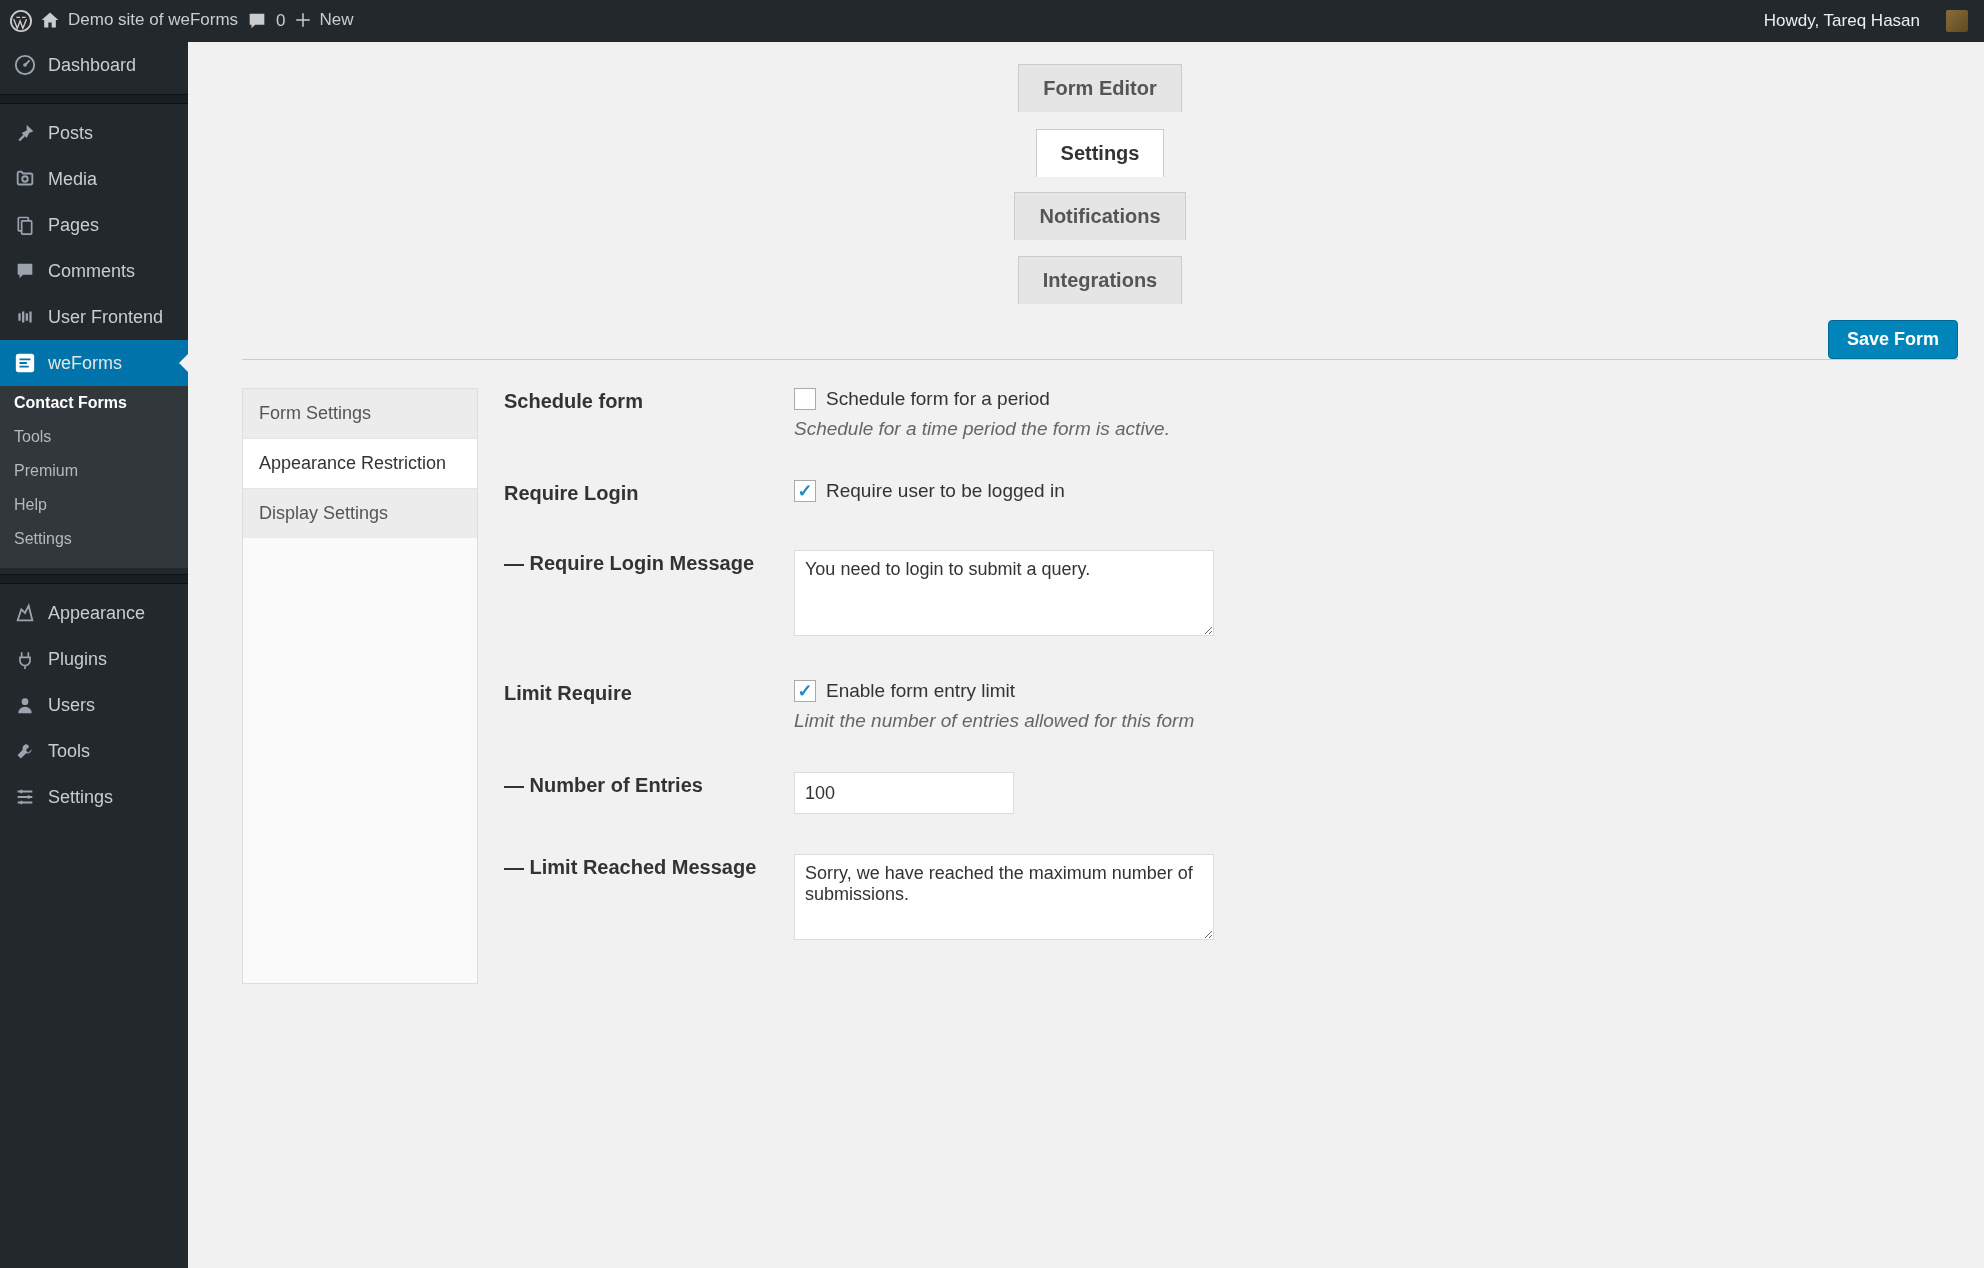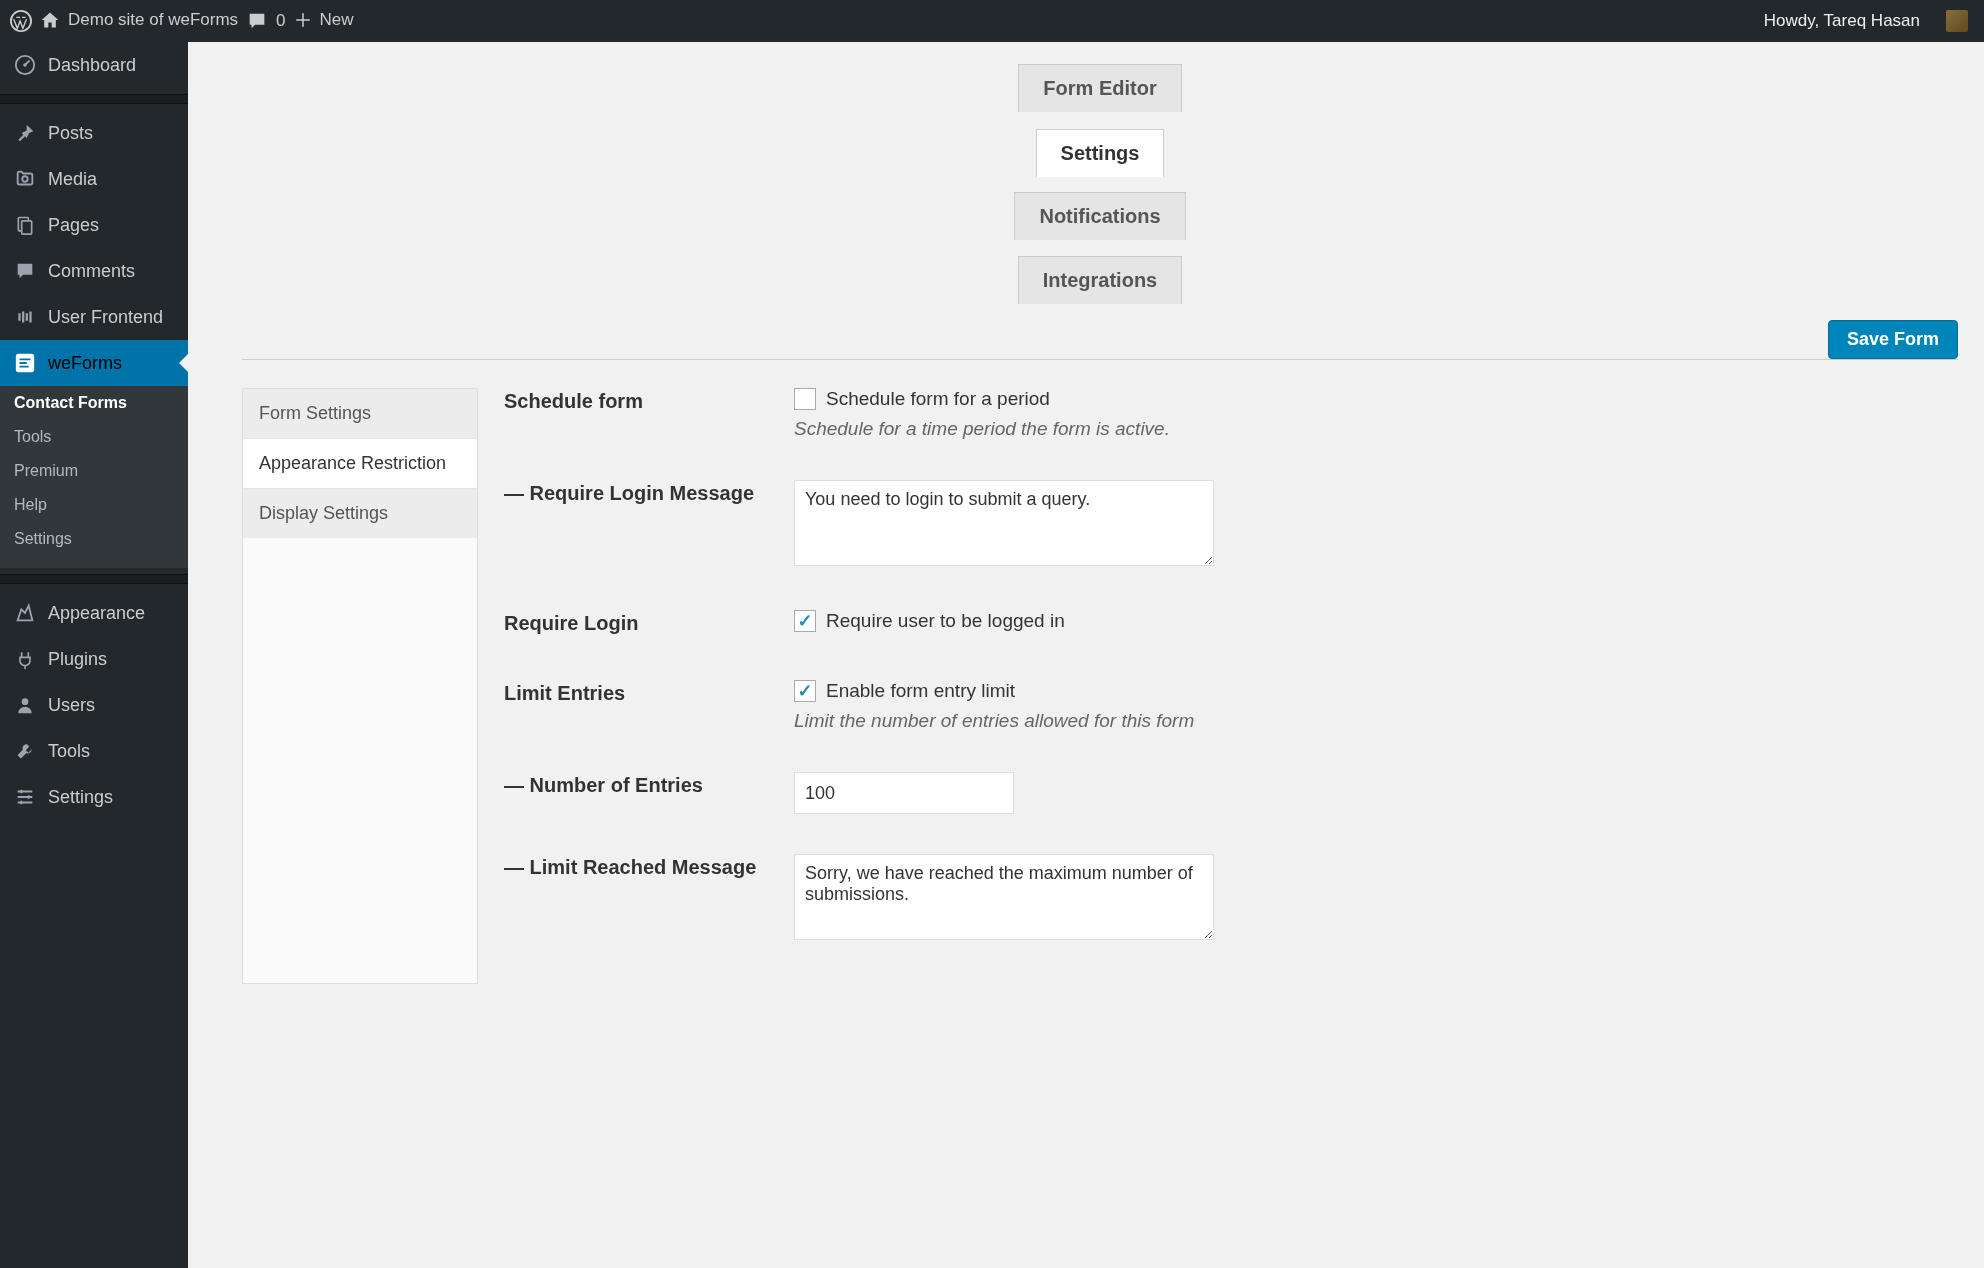--- a/index.html
+++ b/index.html
@@ -8,21 +8,21 @@
 
 .adminbar { background: #23282d; height: 42px; display: flex; align-items: center; color: #eee; font-size: 17px; padding: 0 10px; justify-content: space-between; }
 .adminbar-left { display: flex; align-items: flex-start; gap: 8px; }
 .adminbar-item { display: flex; align-items: center; gap: 8px; color: #ccc; cursor: pointer; }
 .adminbar-right { display: flex; align-items: center; gap: 26px; padding-right: 6px; }
 .avatar { width: 22px; height: 22px; background: linear-gradient(135deg,#8a6d3b,#5c4a1f); border-radius: 2px; }
 
 
 .sidebar { position: fixed; left: 0; top: 42px; bottom: 0; width: 188px; background: #23282d; color: #eee; font-size: 18px; }
 .menu-item { display: flex; align-items: center; gap: 12px; padding: 12px 14px; color: #ccc; cursor: pointer; }
-.menu-item.current { background: #0073aa; color: #000000; position: relative; }
+.menu-item.current { background: #0073aa; color: #e5e5e5; position: relative; }
 .menu-item.current::after { content: ""; position: absolute; right: -1px; top: 50%; margin-top: -10px; border: 10px solid transparent; border-right-color: #f1f1f1; }
 .menu-icon { width: 22px; height: 22px; display: inline-flex; align-items: center; justify-content: center; font-size: 20px; color: #9ca3af; }
 .menu-item.current .menu-icon { color: #fff; }
 .submenu { background: #32373c; padding: 0 0 12px 0; }
 .submenu-item { padding: 8px 14px; font-size: 16px; color: #b4b9be; cursor: pointer; }
 .submenu-item.current { color: #fff; font-weight: 600; }
 .menu-sep { height: 10px; background: #191e23; border-top: 1px solid #111; border-bottom: 1px solid #111; margin: 6px 0; }
 
 
 .content { margin-left: 216px; padding: 22px 26px; }
@@ -224,38 +224,38 @@
         <div class="form-field">
           <div class="checkbox-row">
             <span class="checkbox"></span>
             <span>Schedule form for a period</span>
           </div>
           <div class="help-text">Schedule for a time period the form is active.</div>
         </div>
       </div>
 
       <div class="form-row">
-        <div class="form-label">— Require Login Message</div>
-        <div class="form-field">
-          <textarea style="">You need to login to submit a query.</textarea>
-        </div>
-      </div>
-
-      <div class="form-row">
         <div class="form-label">Require Login</div>
         <div class="form-field">
           <div class="checkbox-row">
             <span class="checkbox checked"></span>
             <span>Require user to be logged in</span>
           </div>
         </div>
       </div>
 
       <div class="form-row">
-        <div class="form-label">Limit Entries</div>
+        <div class="form-label">— Require Login Message</div>
+        <div class="form-field">
+          <textarea style="">You need to login to submit a query.</textarea>
+        </div>
+      </div>
+
+      <div class="form-row">
+        <div class="form-label">Limit Require</div>
         <div class="form-field">
           <div class="checkbox-row">
             <span class="checkbox checked"></span>
             <span>Enable form entry limit</span>
           </div>
           <div class="help-text">Limit the number of entries allowed for this form</div>
         </div>
       </div>
 
       <div class="form-row">

